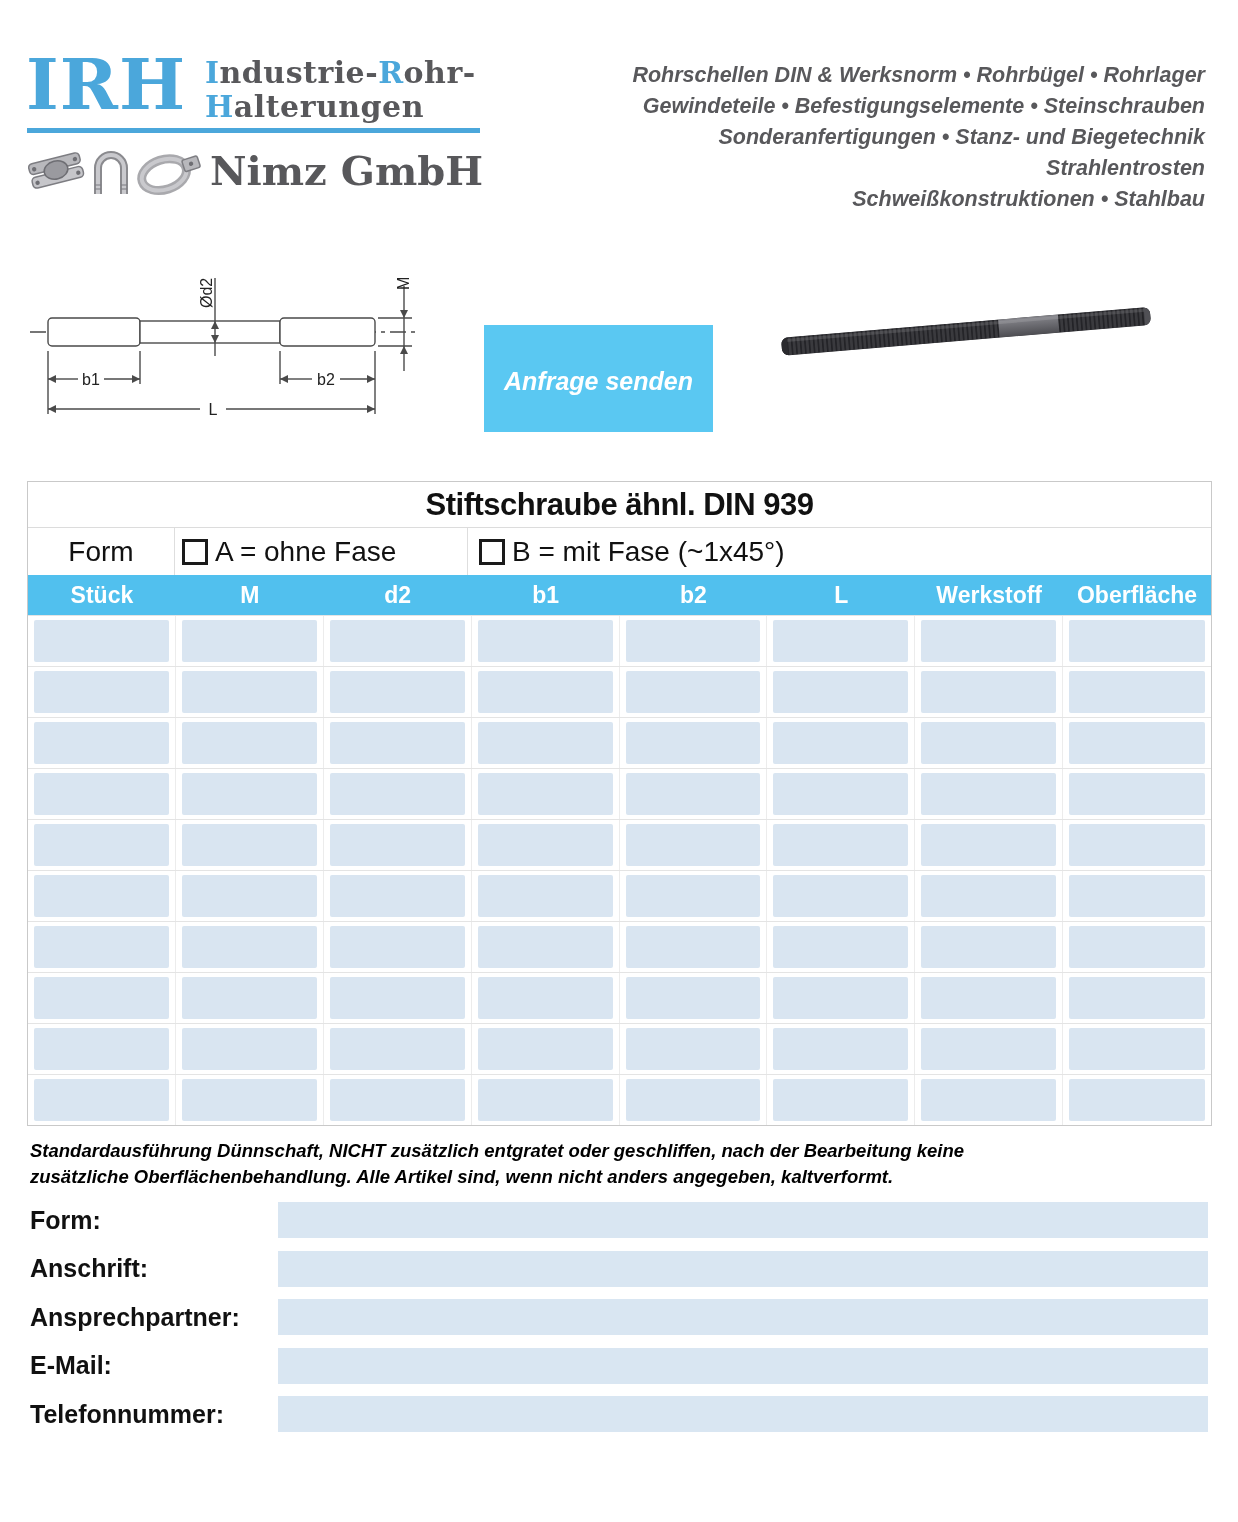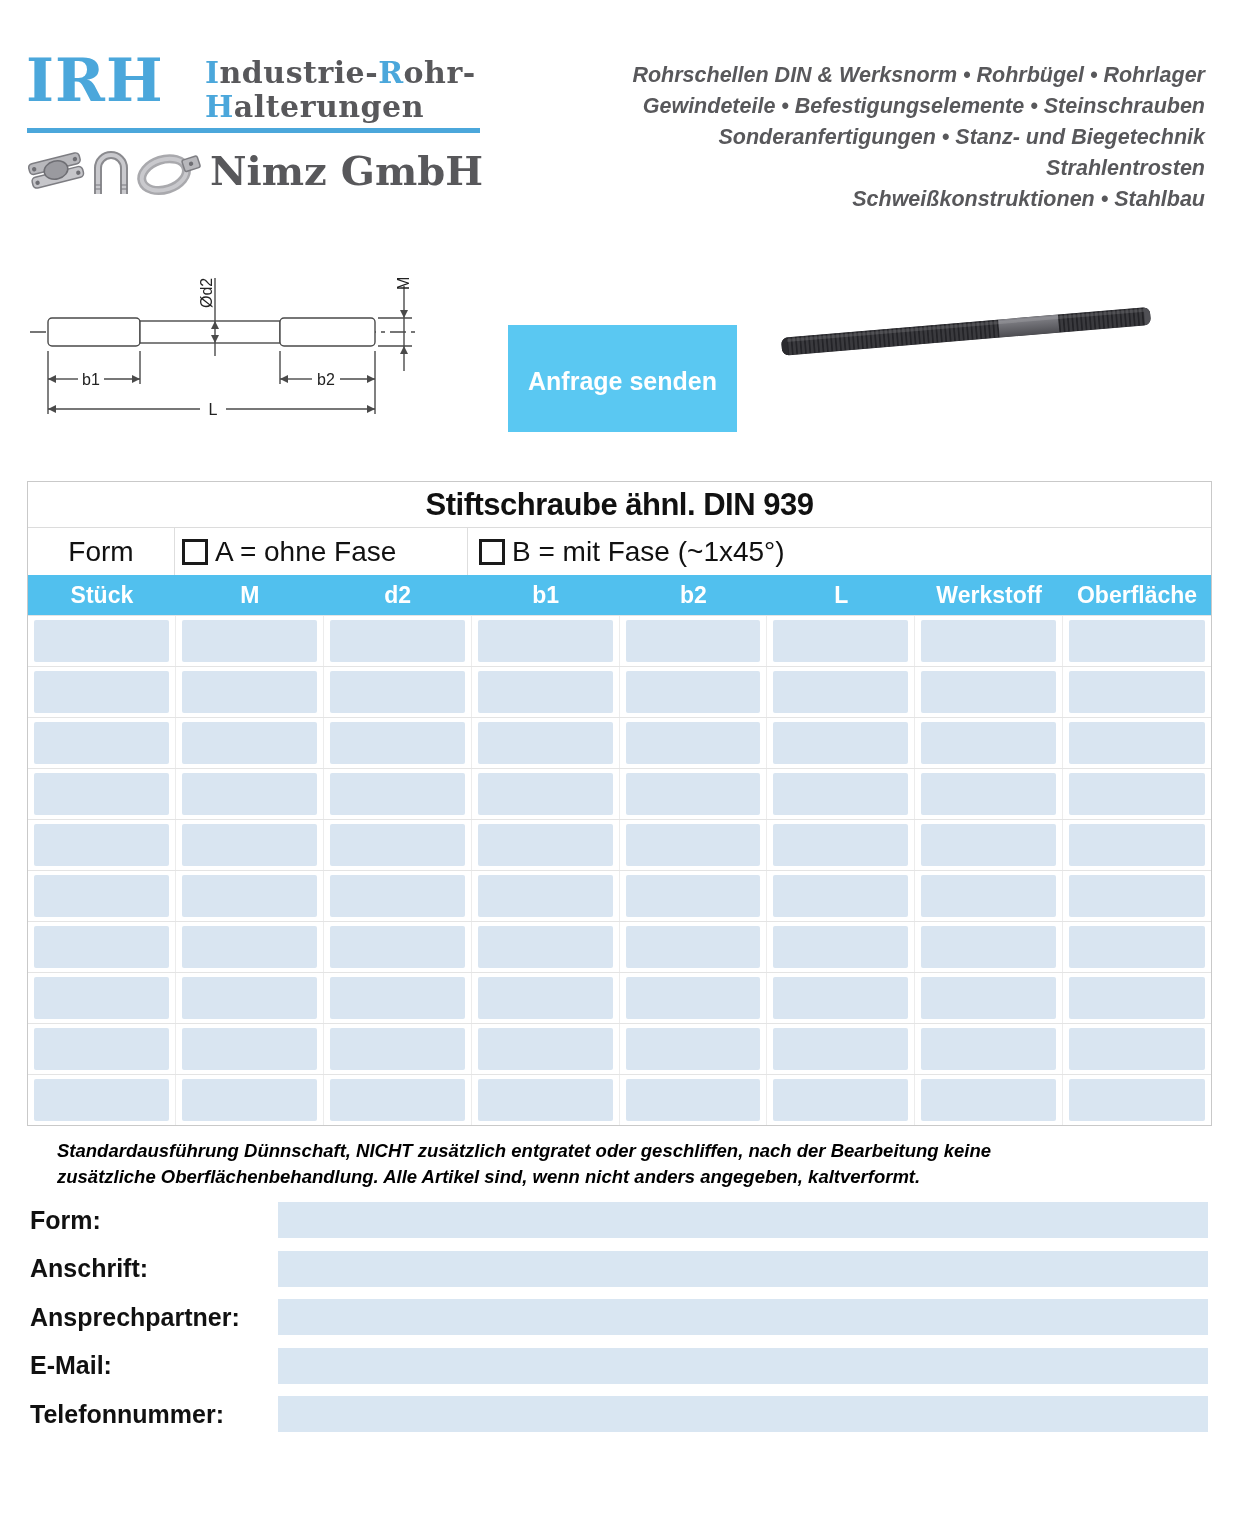--- a/index.html
+++ b/index.html
@@ -10,21 +10,21 @@
     --text-gray:#58585B;
   }
   html,body{margin:0;padding:0;background:#fff;}
   .page{
     position:relative;width:1238px;height:1522px;background:#ffffff;
     font-family:"Liberation Sans",sans-serif;overflow:hidden;color:#111;
   }
   
   .logo-acronym{
     position:absolute;left:26px;top:50px;
-    font-family:"DejaVu Serif",serif;font-weight:bold;font-size:60px;line-height:1;
+    font-family:"DejaVu Serif",serif;font-weight:bold;font-size:70px;line-height:1;
     color:var(--accent-blue);letter-spacing:1px;
   }
   .logo-line{position:absolute;left:205px;font-family:"DejaVu Serif",serif;
     font-weight:bold;font-size:30px;line-height:1;color:var(--text-gray);letter-spacing:.5px;}
   .logo-line .lead{color:var(--accent-blue);}
   .logo-line1{top:58px;}
   .logo-line2{top:92px;text-align:center;}
   .logo-rule{position:absolute;left:27px;top:128px;width:453px;height:5px;background:var(--accent-blue);}
   .logo-icons{position:absolute;left:28px;top:138px;}
   .company-name{
@@ -32,25 +32,25 @@
     font-family:"DejaVu Serif",serif;font-weight:bold;font-size:40px;color:var(--text-gray);
   }
   
   .tagline{
     position:absolute;right:33px;top:60px;width:700px;text-align:right;
     font-weight:bold;font-style:italic;font-size:21.5px;line-height:31px;color:var(--text-gray);
   }
   
   .drawing{position:absolute;left:28px;top:256px;}
   .send-btn{
-    position:absolute;left:508px;top:325px;width:229px;height:107px;
+    position:absolute;left:484px;top:325px;width:229px;height:107px;
     background:var(--button-blue);border:none;cursor:pointer;
     display:flex;align-items:center;justify-content:center;
     color:#fff;font-weight:bold;font-size:25px;font-family:"Liberation Sans",sans-serif;
-    padding-top:6px;box-sizing:border-box;
+    padding-top:6px;box-sizing:border-box;font-style:italic;
   }
   .photo{position:absolute;left:773px;top:298px;}
   
   .order-table{
     position:absolute;left:27px;top:481px;width:1185px;
     border:1px solid #c9c9c9;box-sizing:border-box;background:#fff;
   }
   .table-title-row{
     height:45px;border-bottom:1px solid #dcdcdc;
     display:flex;align-items:center;justify-content:center;
@@ -69,21 +69,21 @@
   .body-row{height:50px;display:grid;grid-template-columns:repeat(8,1fr);border-top:1px solid #e4e4e4;}
   .body-cell{border-right:1px solid #ececec;padding:4px 6px;box-sizing:border-box;}
   .body-cell:last-child{border-right:none;}
   .cell-input{
     width:100%;height:100%;box-sizing:border-box;border:none;border-radius:2px;
     background:var(--input-blue);outline:none;font-size:20px;padding:0 6px;
   }
   
   .note{
     position:absolute;left:30px;top:1138px;width:1015px;
-    font-weight:bold;font-style:italic;font-size:18.5px;line-height:1.4;color:#000;margin-left:27px;
+    font-weight:bold;font-style:italic;font-size:18.5px;line-height:1.4;color:#000;
   }
   
   .contact{position:absolute;left:30px;top:1202px;width:1178px;}
   .contact-row{display:flex;align-items:center;height:36px;margin-bottom:12.5px;}
   .contact-label{width:248px;font-weight:bold;font-size:25px;flex:0 0 auto;}
   .contact-input{
     flex:1;height:36px;border:none;background:#D9E6F2;outline:none;
     font-size:20px;padding:0 8px;box-sizing:border-box;
   }
   svg text{font-family:"Liberation Sans",sans-serif;}

